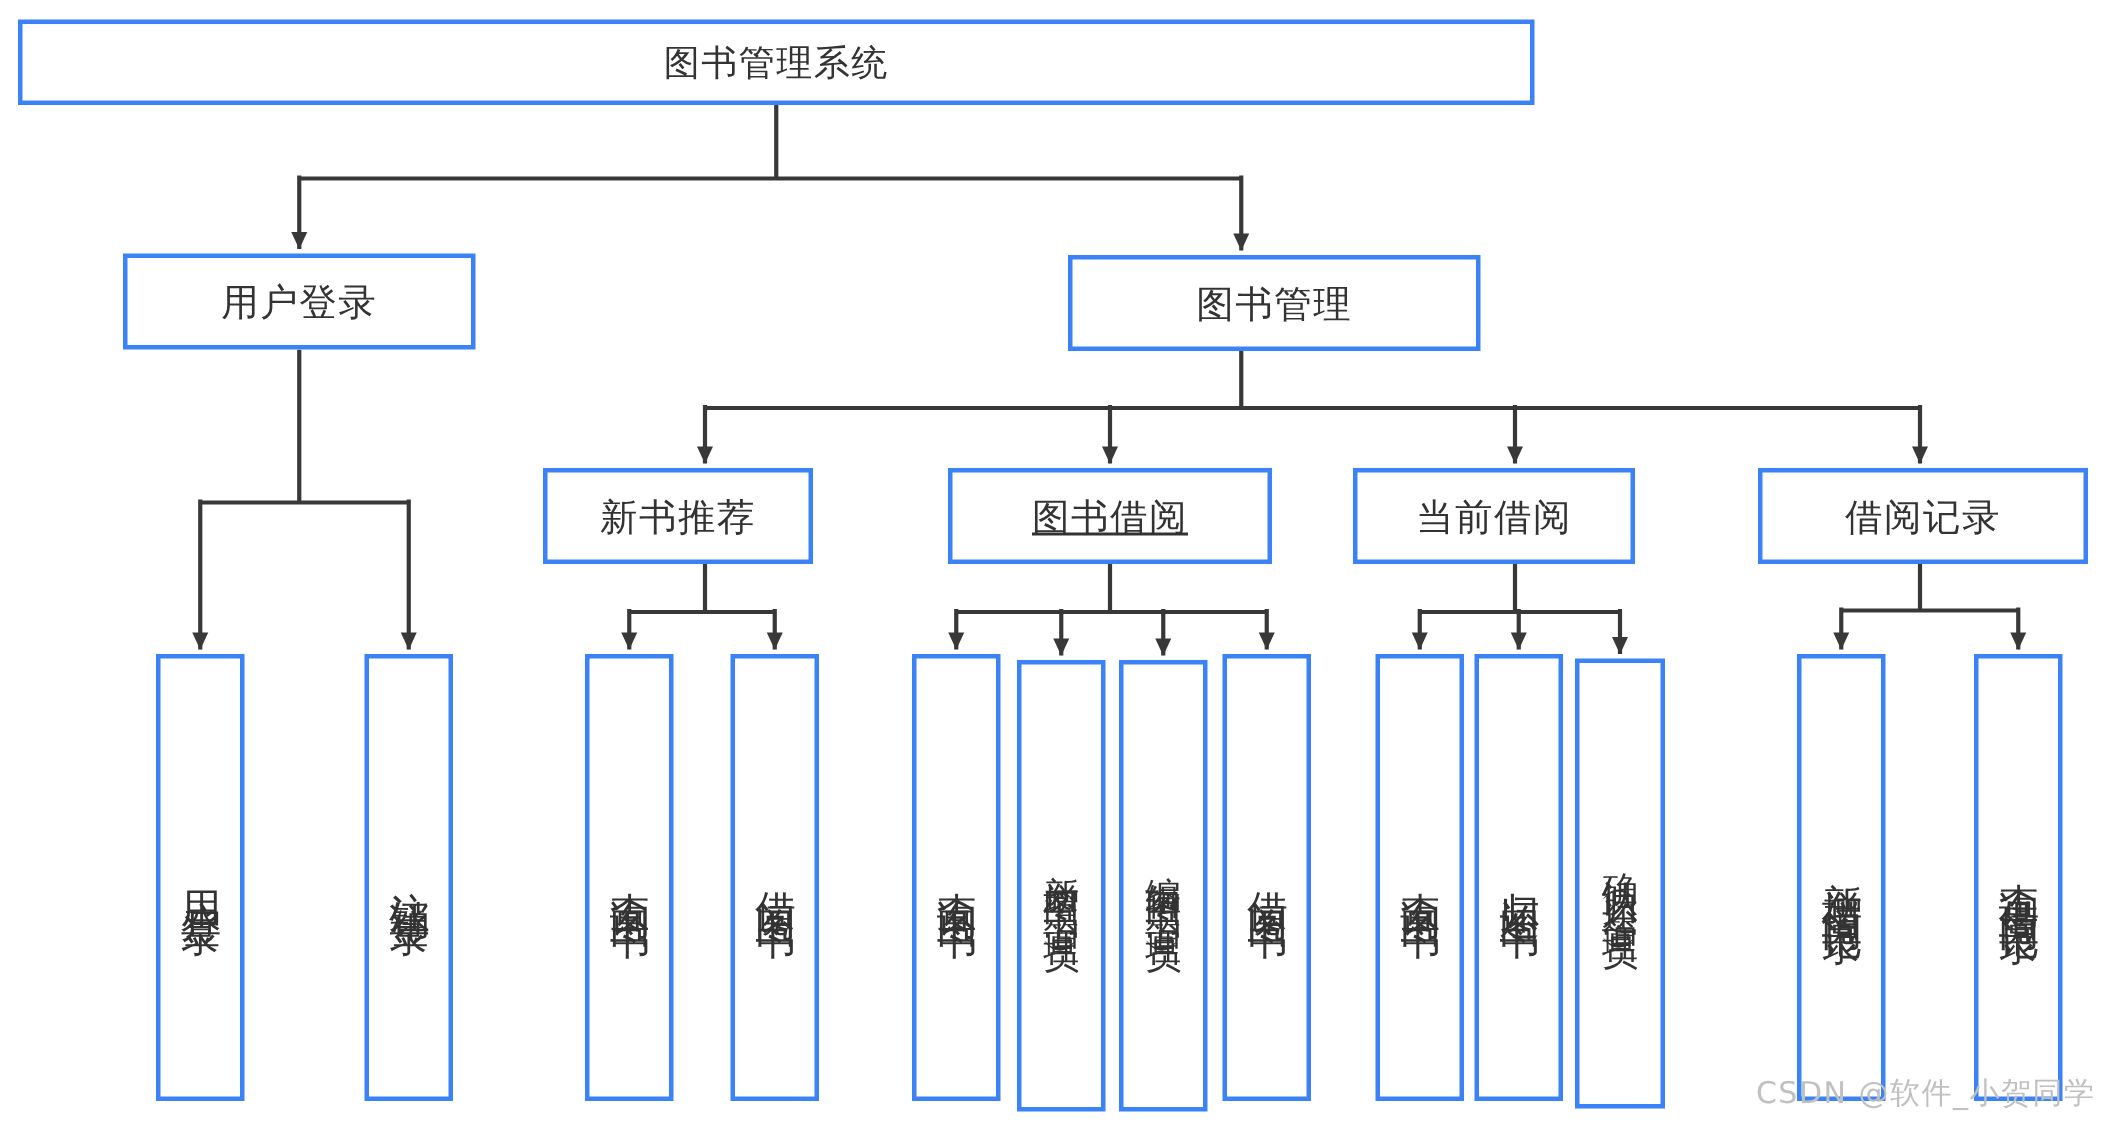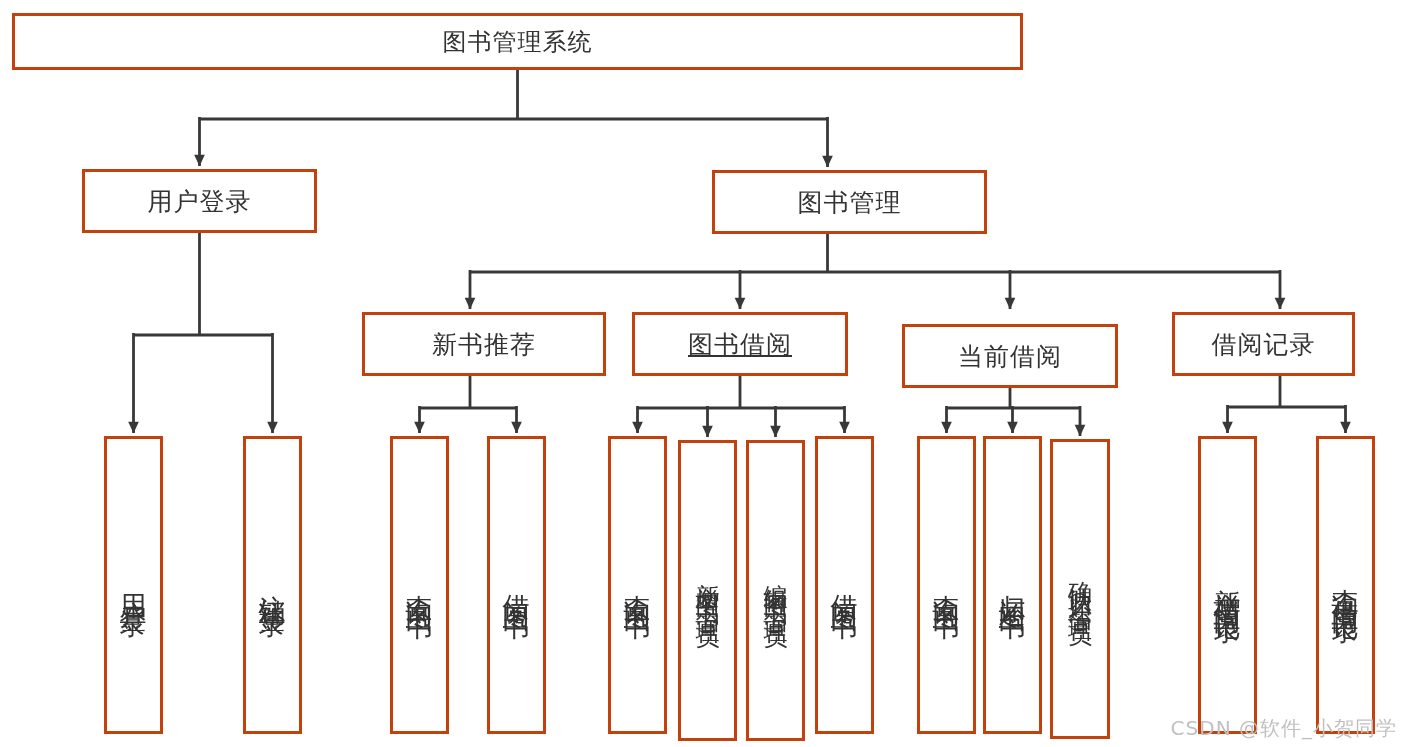--- a/index.html
+++ b/index.html
@@ -3,21 +3,21 @@
 <meta charset="utf-8">
 <style>
   html,body{margin:0;padding:0;background:#ffffff;}
   .stage{
     position:relative;width:1405px;height:747px;background:#ffffff;overflow:hidden;
     font-family:"DejaVu Sans","Liberation Sans",sans-serif;color:#333333;
   }
   svg.connectors{position:absolute;left:0;top:0;width:1405px;height:747px;z-index:1;}
   .node{
     position:absolute;box-sizing:border-box;background:#ffffff;
-    border:3px solid #c2410c;display:flex;align-items:center;justify-content:center;
+    border:3px solid #3b82f6;display:flex;align-items:center;justify-content:center;
     z-index:2;color:#333333;
   }
   .hnode{font-size:25px;letter-spacing:1px;white-space:nowrap;}
   .root{font-size:24px;}
   .leaf{
     writing-mode:vertical-rl;text-orientation:mixed;
     font-size:27px;letter-spacing:6px;line-height:1;
   }
   .leaf.tight{font-size:24px;letter-spacing:6px;}
   .watermark{
@@ -78,24 +78,24 @@
       <path d="M1227.5 405 V433" marker-end="url(#arw)"></path>
       <path d="M1345.5 405 V433" marker-end="url(#arw)"></path>
     </g>
   </svg>
 
   <div class="node hnode root" style="left:12px;top:13px;width:1011px;height:57px;">图书管理系统</div>
 
   <div class="node hnode" style="left:82px;top:169px;width:235px;height:64px;">用户登录</div>
   <div class="node hnode" style="left:712px;top:170px;width:275px;height:64px;">图书管理</div>
 
-  <div class="node hnode" style="left:362px;top:312px;width:244px;height:64px;">新书推荐</div>
+  <div class="node hnode" style="left:362px;top:312px;width:180px;height:64px;">新书推荐</div>
   <div class="node hnode" style="left:632px;top:312px;width:216px;height:64px;text-decoration:underline;">图书借阅</div>
-  <div class="node hnode" style="left:902px;top:324px;width:216px;height:64px;">当前借阅</div>
-  <div class="node hnode" style="left:1172px;top:312px;width:183px;height:64px;">借阅记录</div>
+  <div class="node hnode" style="left:902px;top:312px;width:188px;height:64px;">当前借阅</div>
+  <div class="node hnode" style="left:1172px;top:312px;width:220px;height:64px;">借阅记录</div>
 
   <div class="node leaf" style="left:104px;top:436px;width:59px;height:298px;">用户登录</div>
   <div class="node leaf" style="left:243px;top:436px;width:59px;height:298px;">注销登录</div>
 
   <div class="node leaf" style="left:390px;top:436px;width:59px;height:298px;">查询图书</div>
   <div class="node leaf" style="left:487px;top:436px;width:59px;height:298px;">借阅图书</div>
 
   <div class="node leaf" style="left:608px;top:436px;width:59px;height:298px;">查询图书</div>
   <div class="node leaf tight" style="left:678px;top:440px;width:59px;height:301px;">新增图书（管理员）</div>
   <div class="node leaf tight" style="left:746px;top:440px;width:59px;height:301px;">编辑图书（管理员）</div>

